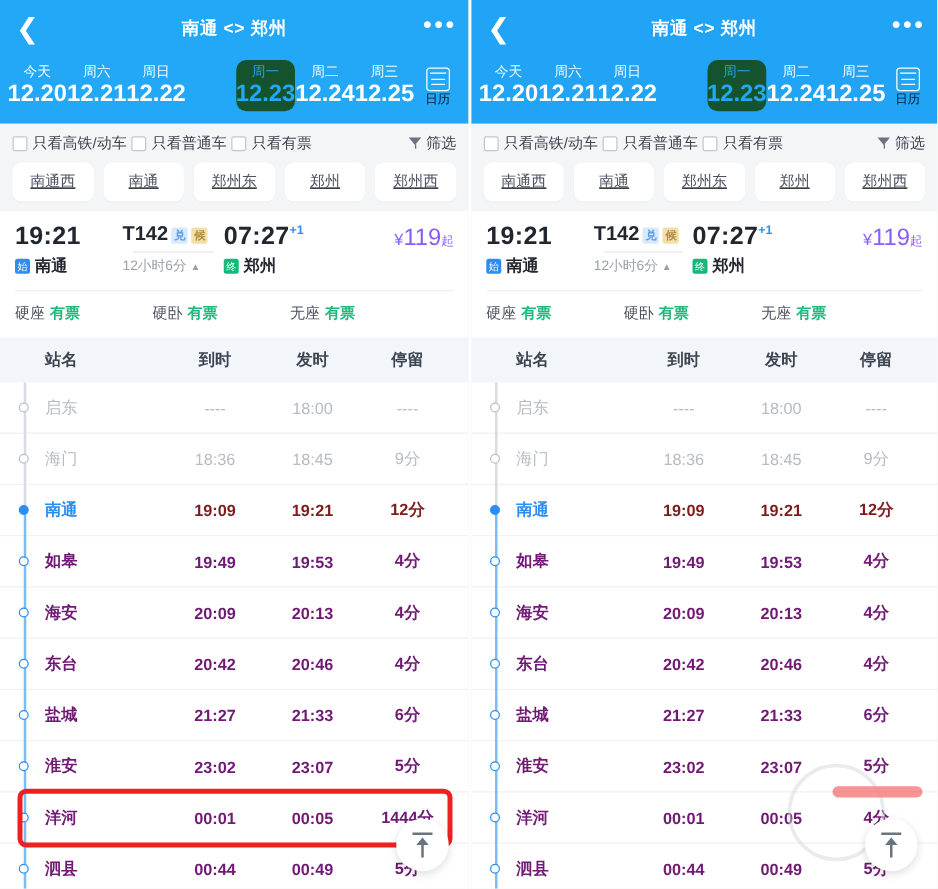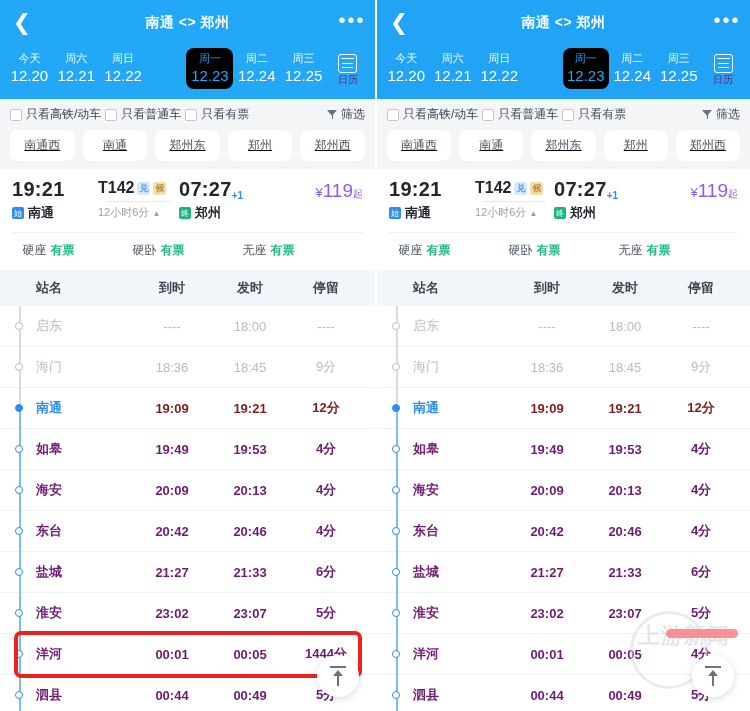--- a/index.html
+++ b/index.html
@@ -38,24 +38,24 @@
     margin-left: auto; width: 46px; text-align: center; color:#fff;
     font-size: 20px; letter-spacing: 2px; line-height: 1; padding-bottom: 6px;
     position: relative; z-index: 2; cursor: pointer;
   }
   .dates { display: flex; align-items: center; padding: 2px 6px 4px 6px; }
   .date-item {
     flex: 1; text-align: center; color: #ffffff; padding: 3px 0 4px 0;
     border-radius: 8px; cursor: pointer;
   }
   .date-item .dow { font-size: 11px; line-height: 15px; opacity: .95; }
-  .date-item .dnum { font-size: 15px; font-weight: 400; line-height: 19px; }
-  .date-item.active { background: #000000; color: #23a7f7; margin-left: 40px; }
+  .date-item .dnum { font-size: 19px; font-weight: 700; line-height: 19px; }
+  .date-item.active { background: #14532d; color: #23a7f7; margin-left: 40px; }
   .cal {
-    width: 42px; text-align: center; color: #701a75; padding-top: 2px; cursor: pointer;
+    width: 42px; text-align: center; color: #0f172a; padding-top: 2px; cursor: pointer;
   }
   .cal-ico {
     width: 19px; height: 19px; margin: 0 auto 1px auto; border: 1.8px solid #fff;
     border-radius: 3px; position: relative;
   }
   .cal-ico:before {
     content:""; position:absolute; left:2px; right:2px; top:3.2px; height:1.6px; background:#fff;
   }
   .cal-ico:after {
     content:""; position:absolute; left:3px; right:3px; top:8px; height:1.4px; background:#fff;
@@ -110,27 +110,27 @@
   .sq.green { background: #16b878; }
   .sta-name { font-size: 13px; color: #22262e; font-weight: 600; }
   .train-no { font-size: 16px; font-weight: 700; color: #22262e; display:inline-flex; align-items:center; gap:3px;}
   .tag { font-size: 9px; padding: 1px 2px; border-radius: 2px; line-height: 11px; }
   .tag.b { background: #d6e9ff; color: #5a9bdd; }
   .tag.y { background: #f3dfaa; color: #b08b3d; }
   .dur-wrap { margin-top: 4px; }
   .dur-bar { height: 1px; background: #e6e8ec; margin: 0 8px 3px 8px; }
   .dur { font-size: 11px; color: #9aa0ab; }
   .dur .caret { font-size: 8px; color: #9aa0ab; }
-  .arr-top { display: flex; align-items: flex-end; }
+  .arr-top { display: flex; align-items: flex-start; }
   .plus1 { font-size: 10px; color: #2c8df3; font-weight: 700; margin-top: 2px; }
   .price { font-size: 19px; font-weight: 400; color: #8b5cf6; line-height: 24px; }
   .price .yen { font-size: 13px; }
   .price .qi { font-size: 10px; }
   .card-div { height: 1px; background: #eef0f3; margin: 10px 0 0 0; }
-  .seats { display: flex; padding: 9px 0 11px 0; justify-content: center; }
+  .seats { display: flex; padding: 9px 0 11px 0; }
   .seat { width: 110px; font-size: 12px; color: #4b5160; }
   .seat b { color: #1dba7b; font-weight: 600; margin-left: 4px; }
 
   
   .thead {
     display: flex; background: #f2f6fb; padding: 9px 12px; font-size: 13px;
     color: #3d4450; font-weight: 700;
   }
   .c-name { flex: 1; padding-left: 24px; }
   .c-arr, .c-dep, .c-stop { width: 78px; text-align: center; }
@@ -701,17 +701,16 @@
       </div>
 
     <div class="fab">
       <div class="fab-ico">
         <div class="fab-arrow"></div>
       </div>
     </div>
 
     <div class="wm">
       <div class="wm-ring"></div>
-      <div class="wm-text">上游新闻</div>
       <div class="wm-strike"></div>
     </div>
   </div>
 </div>
 
 </body></html>

